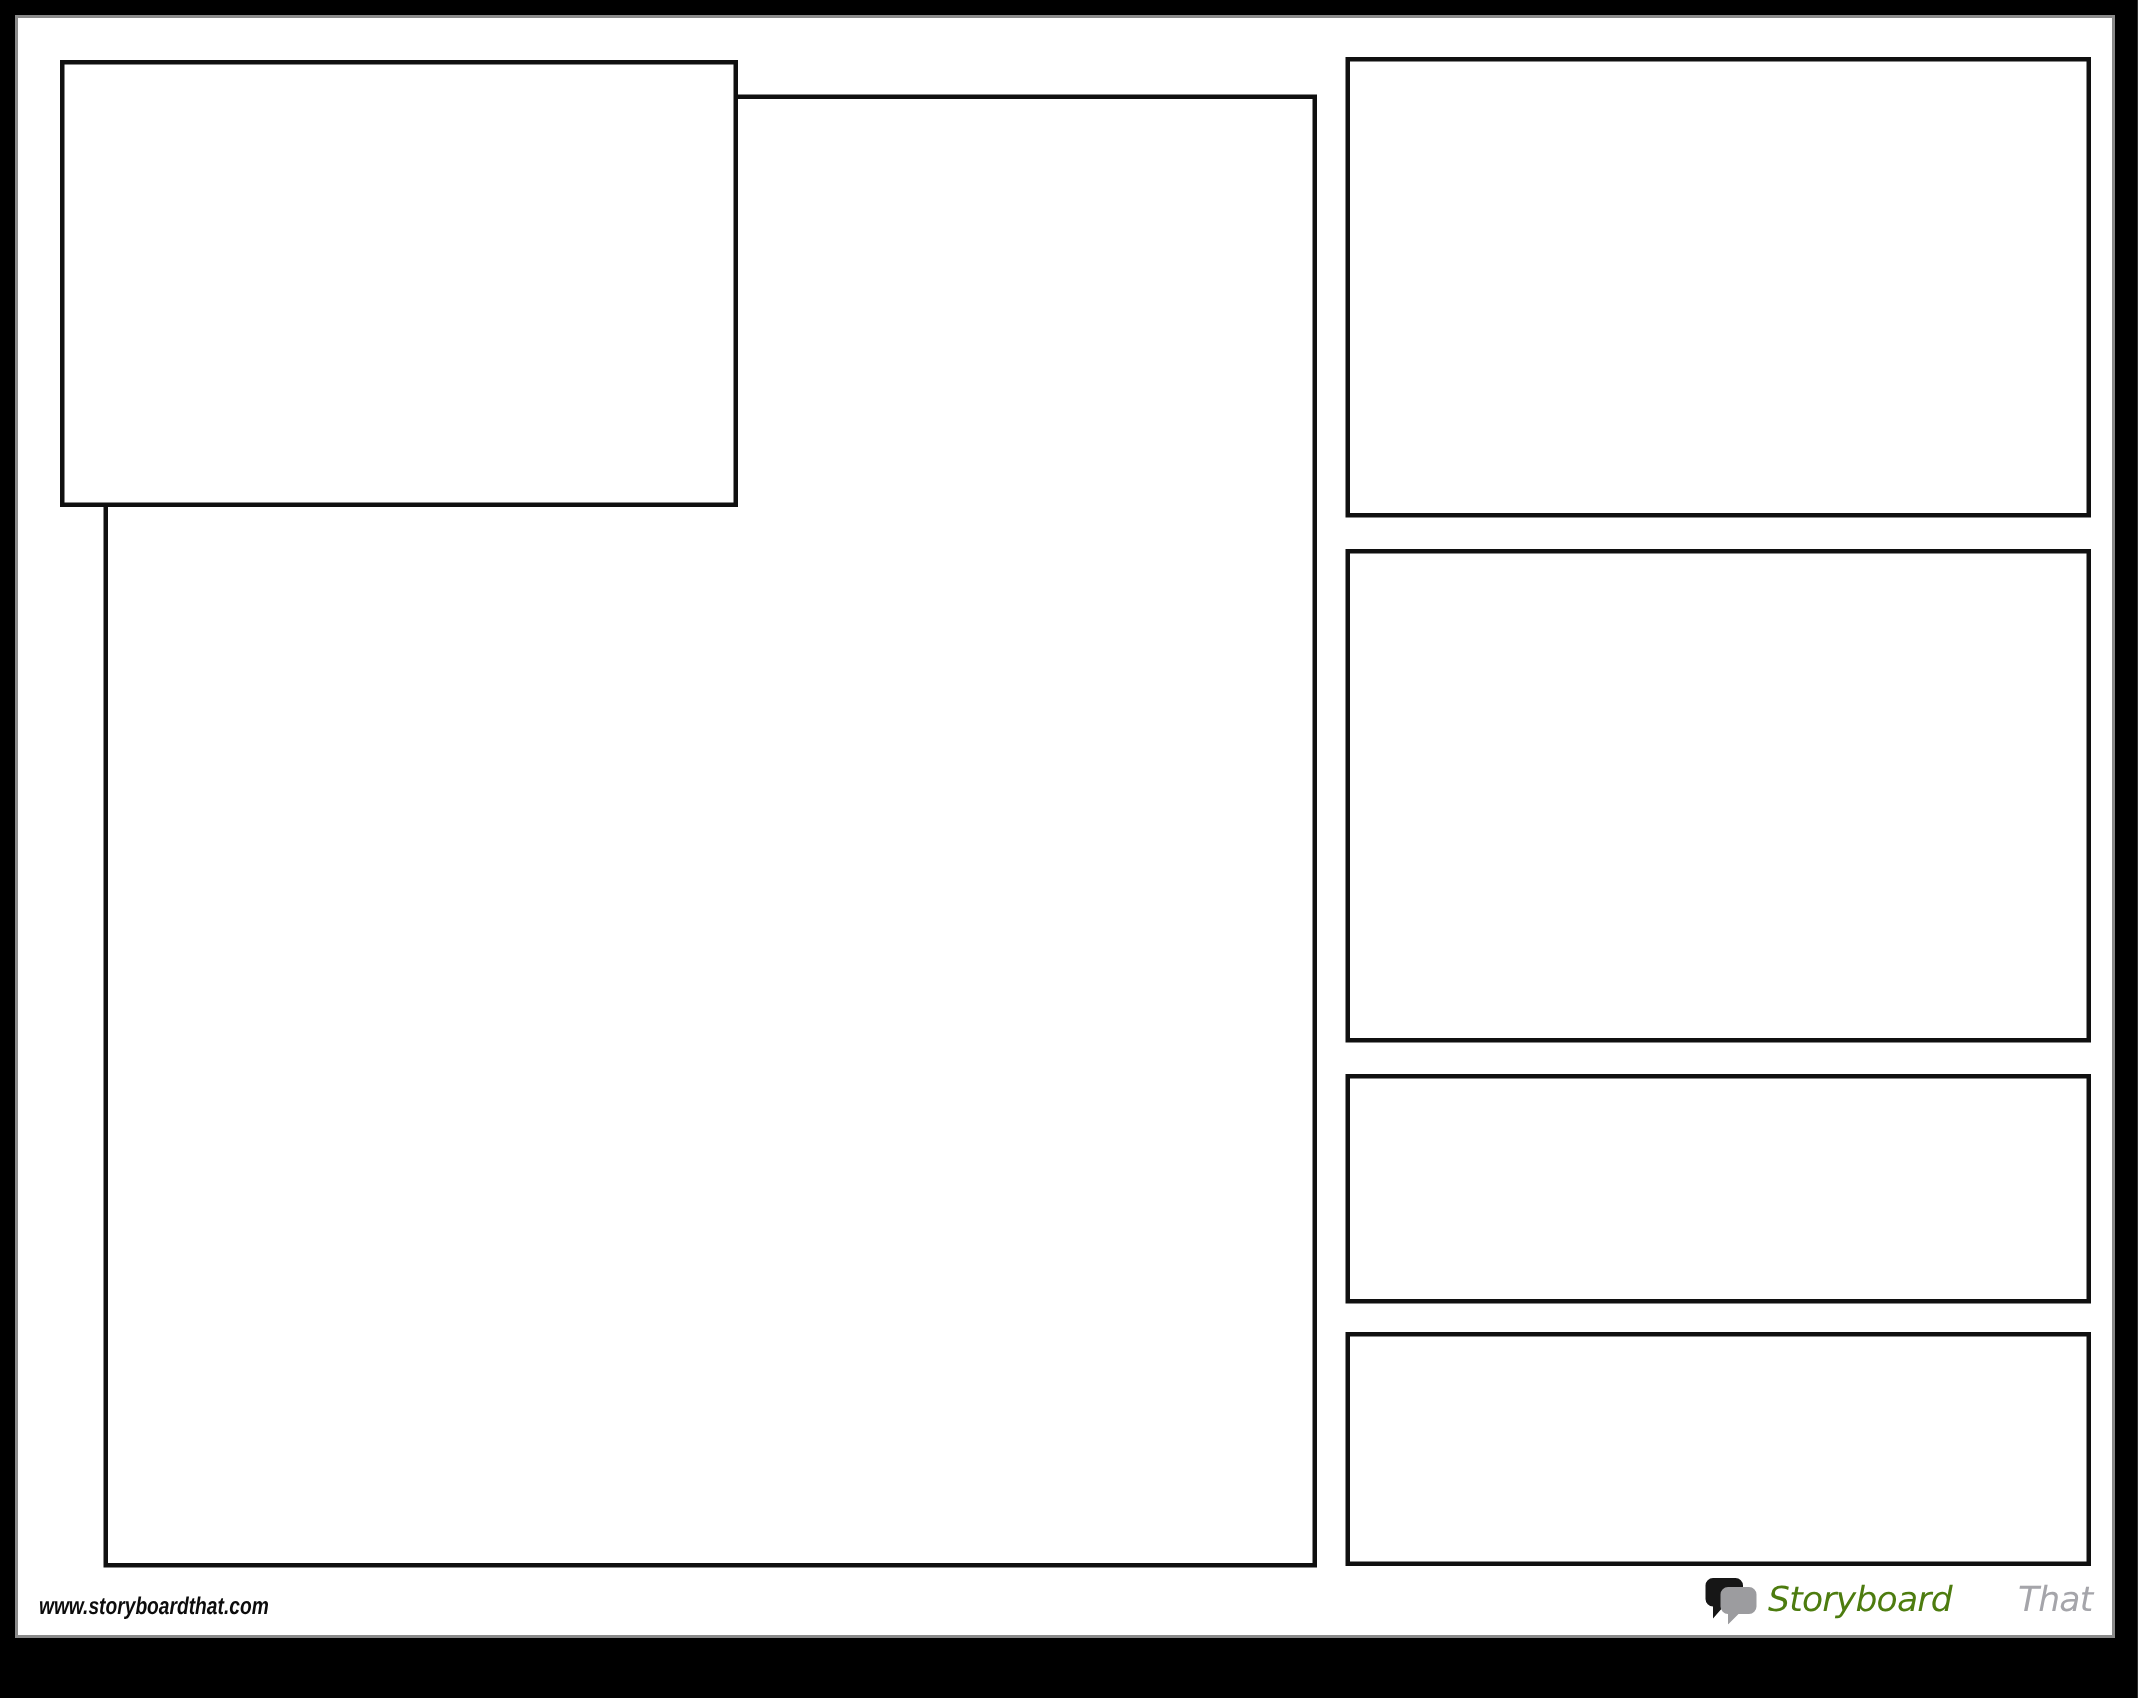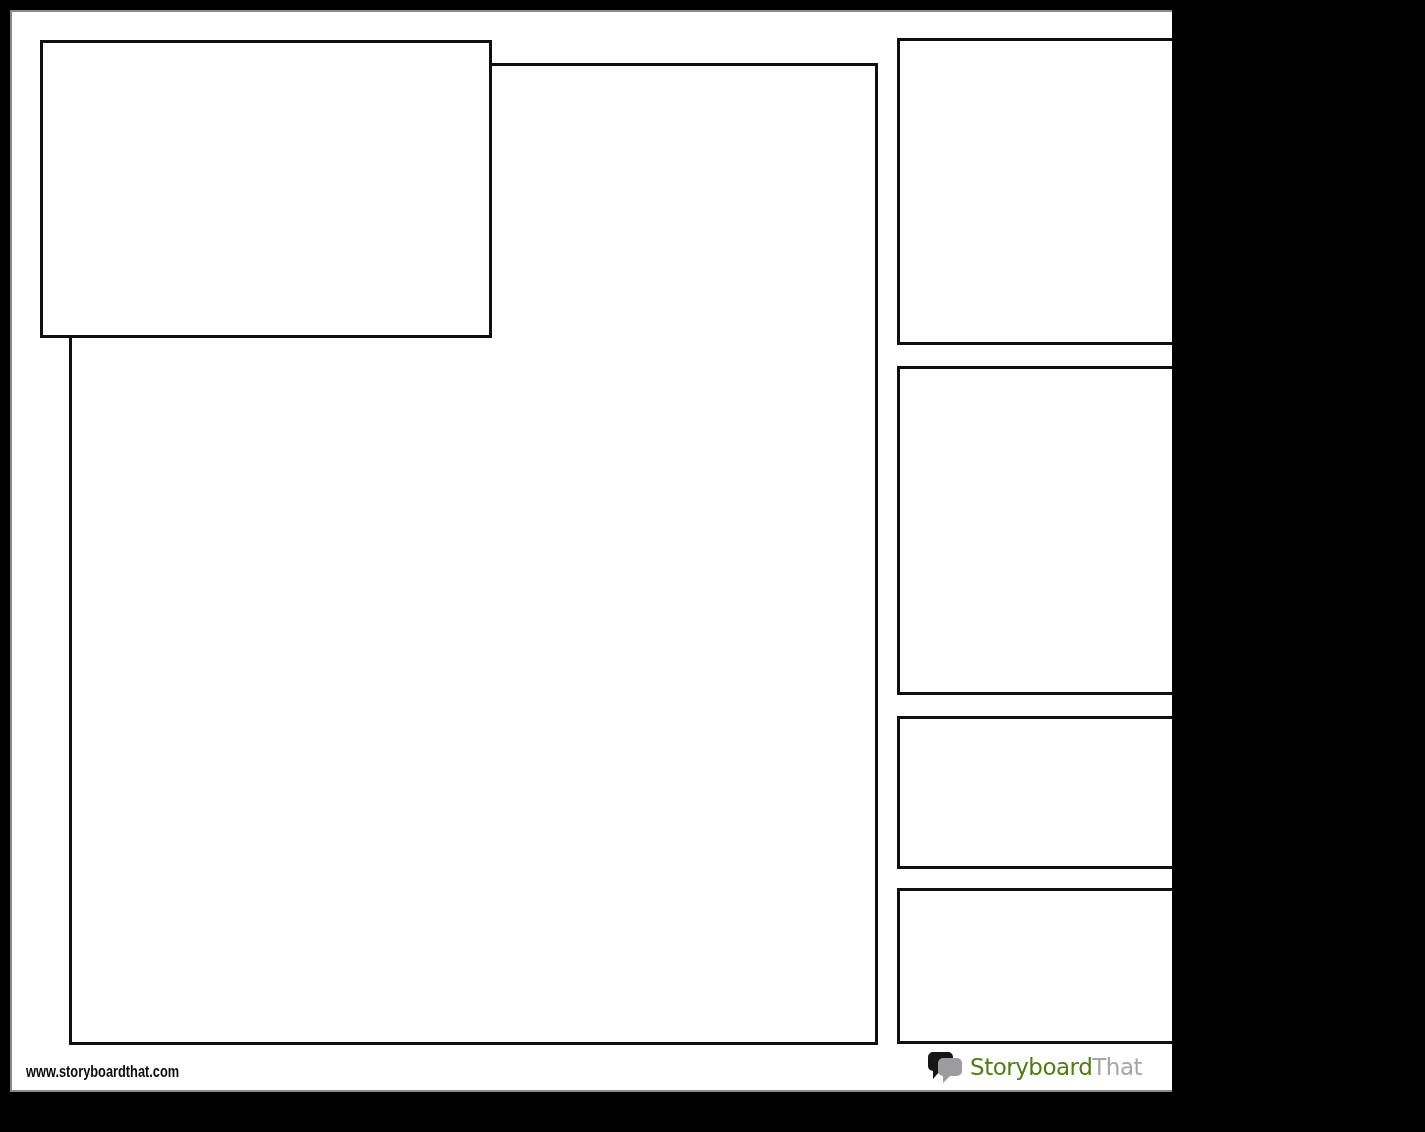--- a/index.html
+++ b/index.html
@@ -3,24 +3,25 @@
 <meta charset="utf-8">
 <style>
   html, body {
     margin: 0;
     padding: 0;
     background: #000;
     font-family: "DejaVu Sans", sans-serif;
   }
   .canvas {
     position: relative;
-    width: 1172px;
+    width: 1425px;
     height: 1132px;
     background: #000000;
     overflow: hidden;
+    font-style: italic;
   }
   .sheet {
     position: absolute;
     left: 10px;
     top: 10px;
     width: 1400px;
     height: 1082px;
     background: #ffffff;
     border: 2px solid #8a8a8a;
     box-sizing: border-box;
@@ -59,21 +60,21 @@
     gap: 7px;
   }
   .brand-text {
     font-family: "DejaVu Sans", sans-serif;
     font-size: 23px;
     letter-spacing: -0.5px;
     white-space: nowrap;
     line-height: 32px;
   }
   .brand-text .primary   { color: #4d7c0f; }
-  .brand-text .secondary { color: #a5a5aa; }
+  .brand-text .secondary { color: #a5a5aa; margin-left: 44px; }
   .bubble-icon { display: block; }
 </style>
 </head>
 <body>
 
 <div class="canvas">
   <div class="sheet"></div>
 
   <div class="cell cell-main"></div>
   <div class="cell cell-title"></div>

